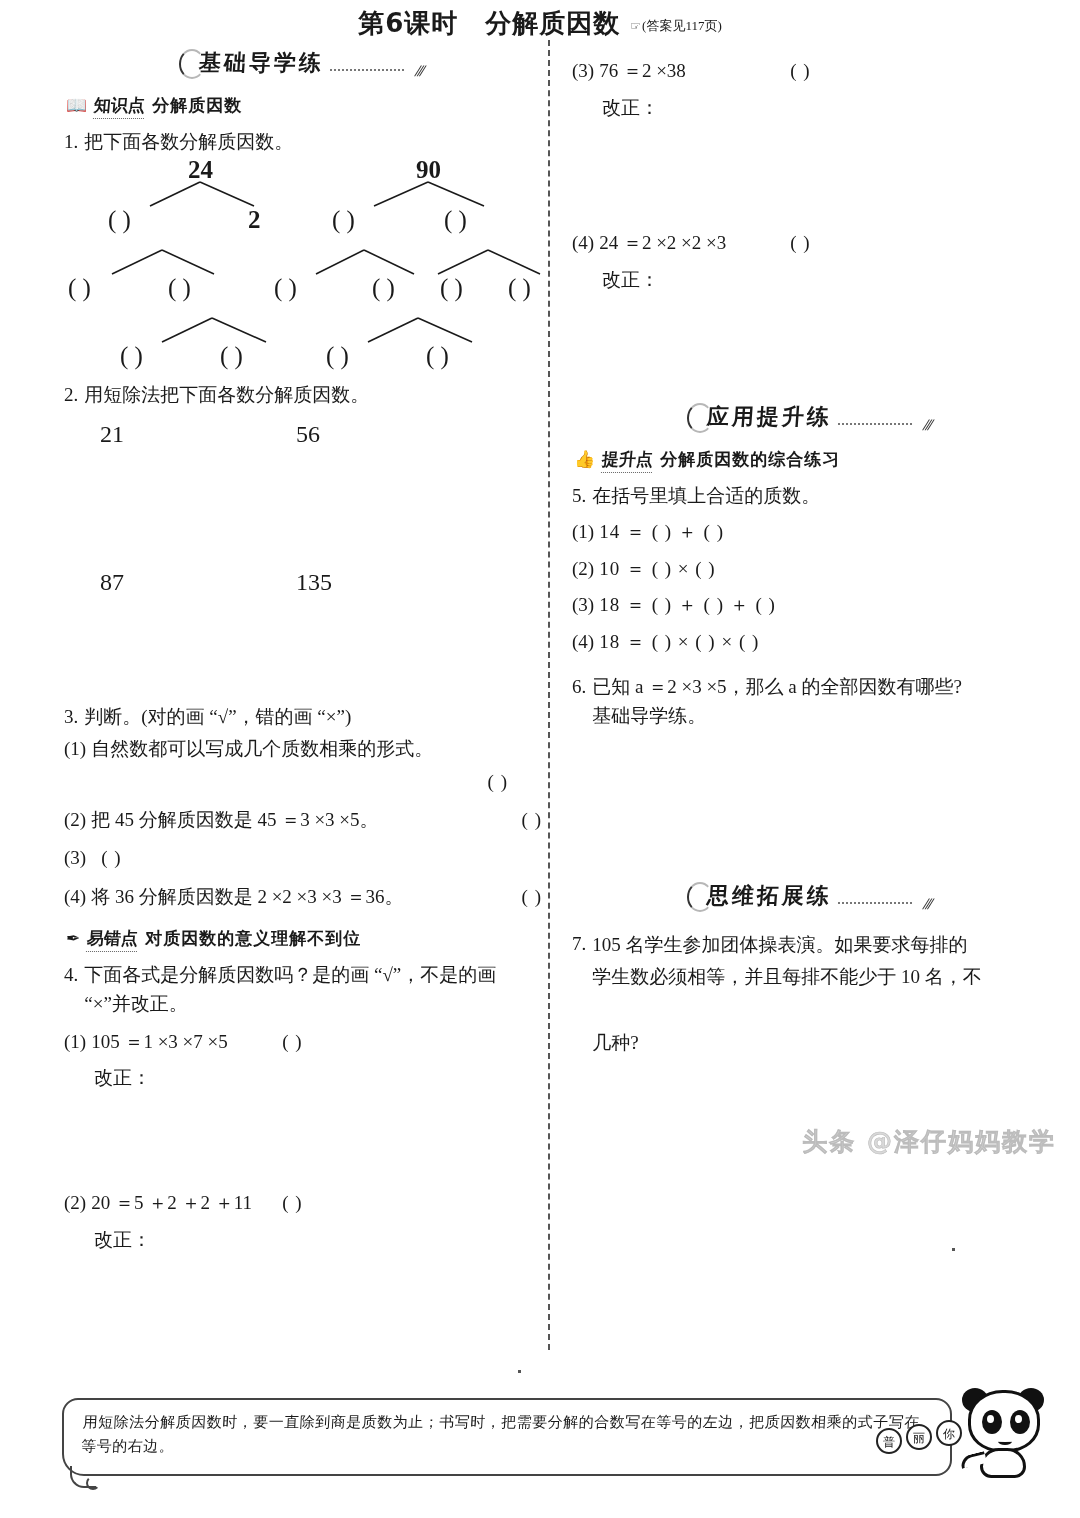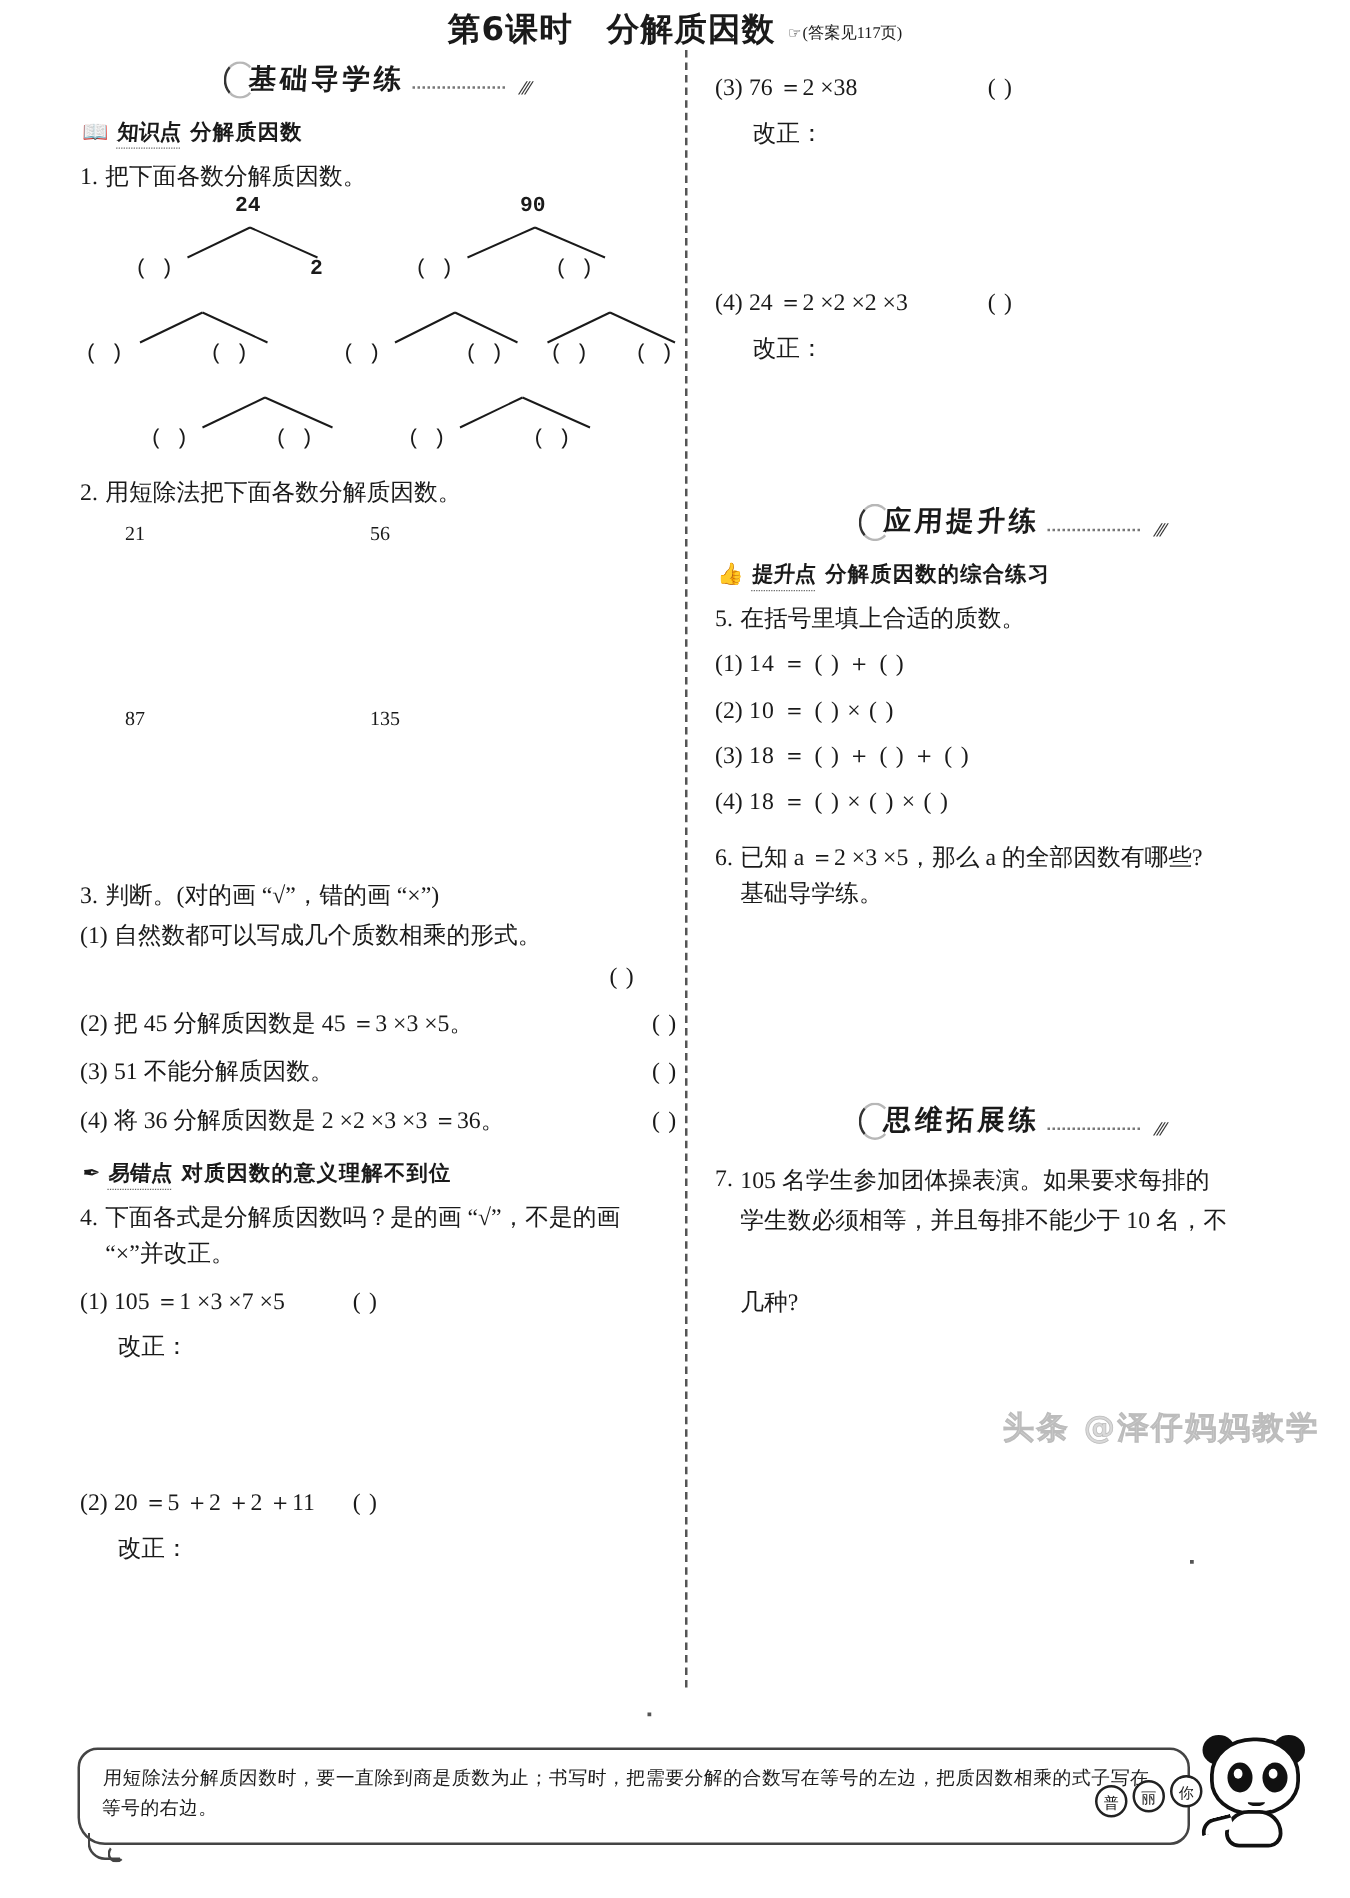--- a/index.html
+++ b/index.html
@@ -107,29 +107,29 @@
   .sub-body { flex:1; }
   .indent { padding-left:30px; }
   .blankpar { letter-spacing:1px; }
 
   
   .trees { position:relative; height:198px; margin-top:4px; }
   .tree { position:absolute; top:0; }
   .tree-a { left:40px;  width:210px; }
   .tree-b { left:240px; width:250px; }
   .node {
-    position:absolute; font-size:17px; white-space:nowrap;
-    font-family:Liberation Mono, monospace;
+    position:absolute; font-size:25px; white-space:nowrap;
+    font-family:Liberation Serif, serif;
   }
   .node-num { font-weight:bold; }
   svg.tree-svg { position:absolute; left:0; top:0; overflow:visible; }
   svg.tree-svg line { stroke:#1a1a1a; stroke-width:1.6; }
 
   
-  .nums-row { position:relative; height:28px; font-size:16px; }
+  .nums-row { position:relative; height:28px; font-size:24px; }
   .nums-row span.n1 { position:absolute; left:36px; }
   .nums-row span.n2 { position:absolute; left:232px; }
 
   
   .tipbox {
     position:absolute; left:62px; top:1398px;
     width:890px; height:78px;
     border:2px solid #444;
     border-radius:16px 16px 16px 22px;
     padding:10px 16px 6px 18px;
@@ -304,21 +304,20 @@
       </div>
 
       <div class="sub" style="margin-top:8px;">
         <span class="sub-num">(2)</span>
         <span class="sub-body">把 45 分解质因数是 45 ＝3 ×3 ×5。</span>
         <span class="blankpar" style="margin-left:10px;">(        )</span>
       </div>
 
       <div class="sub" style="margin-top:8px;">
         <span class="sub-num">(3)</span>
-        <span class="sub-body">51 不能分解质因数。</span>
         <span class="blankpar" style="margin-left:10px;">(        )</span>
       </div>
 
       <div class="sub" style="margin-top:8px;">
         <span class="sub-num">(4)</span>
         <span class="sub-body">将 36 分解质因数是 2 ×2 ×3 ×3 ＝36。</span>
         <span class="blankpar" style="margin-left:6px;">(        )</span>
       </div>
     </div>
 

